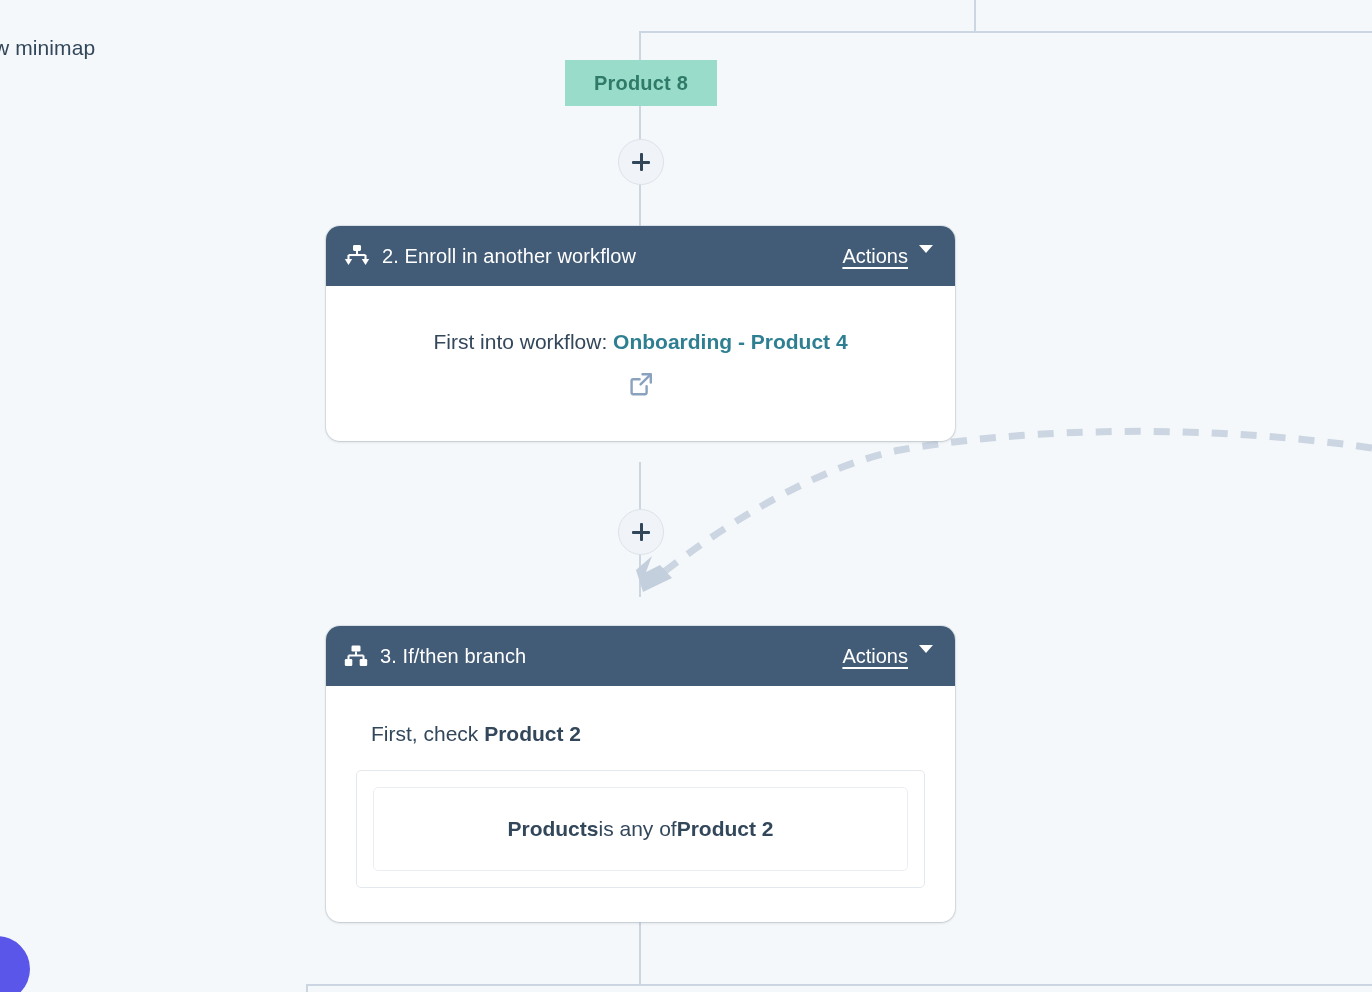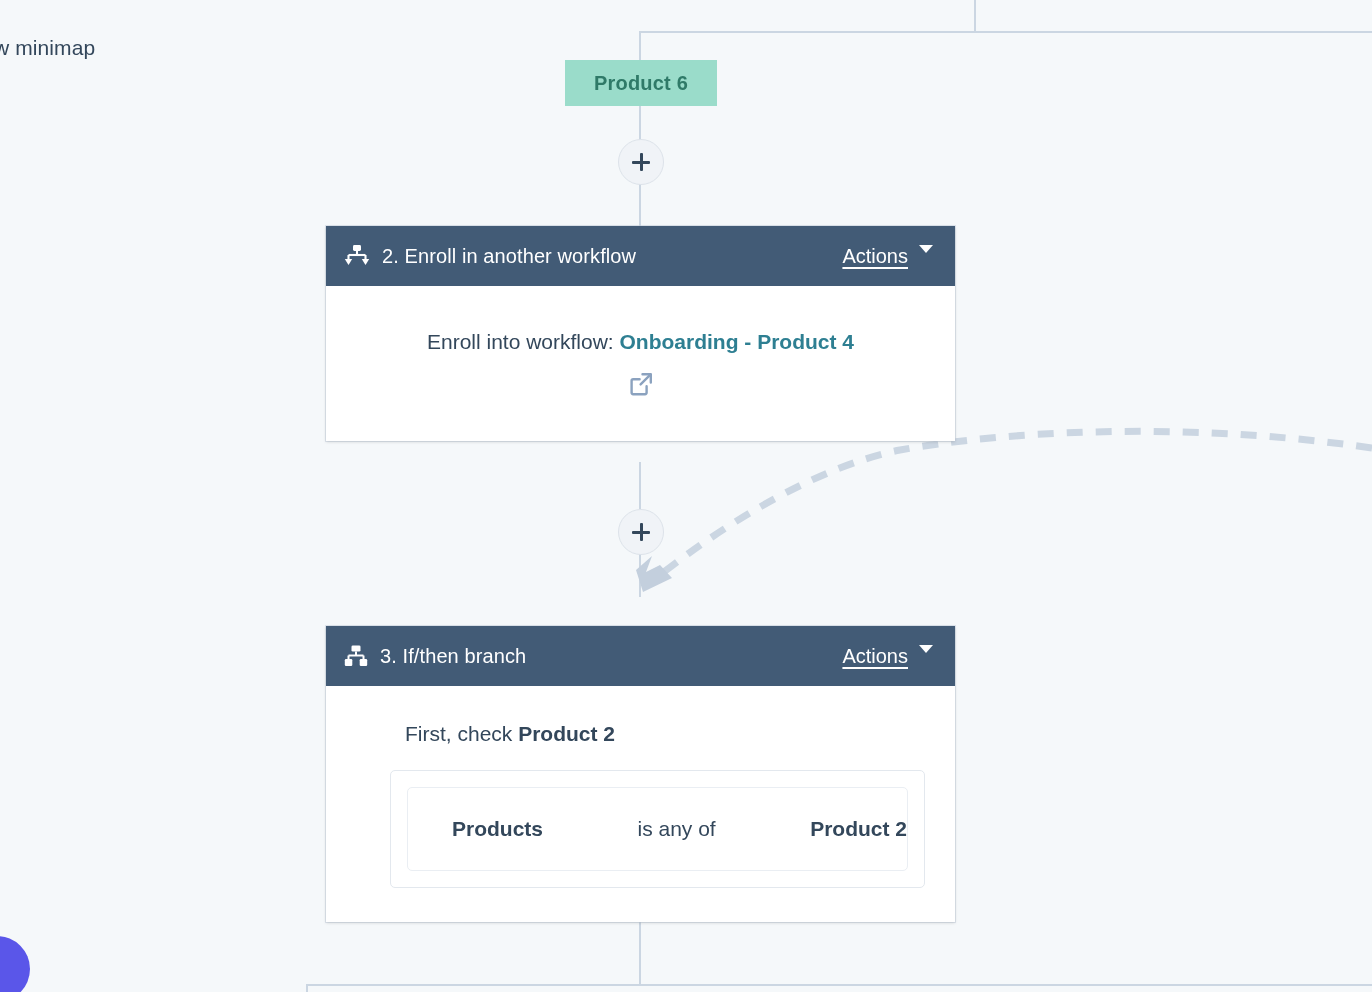--- a/index.html
+++ b/index.html
@@ -96,21 +96,21 @@
   .plus-btn .glyph::after {
     top: 0; left: 7.5px; height: 18px; width: 3px;
   }
 
   
   .card {
     position: absolute;
     left: 326px;
     width: 629px;
     background: #ffffff;
-    border-radius: 0;
+    border-radius: 14px;
     box-shadow: 0 1px 3px rgba(0,0,0,.14), 0 0 0 1px rgba(203,214,226,.55);
     z-index: 6;
     overflow: hidden;
   }
   .card-header {
     height: 60px;
     background: #425b76;
     display: flex;
     align-items: center;
     padding: 0 22px 0 18px;
@@ -169,44 +169,42 @@
   }
   .ext-link-btn {
     display: inline-flex;
     margin-top: 16px;
     cursor: pointer;
   }
 
   
   #card-branch .card-body {
     padding: 36px 30px 34px 30px;
-    margin-left: 34px;
   }
   .branch-heading {
     font-size: 21px;
     color: #33475b;
     margin: 0 0 24px 15px;
   }
   .branch-heading b { font-weight: bold; }
 
   .filter-outer {
     border: 1px solid #e3e8ee;
     border-radius: 5px;
     padding: 16px;
   }
   .filter-inner {
     border: 1px solid #eaeef3;
     border-radius: 5px;
     height: 82px;
     display: flex;
     align-items: center;
-    justify-content: space-between;
+    justify-content: center;
     font-size: 21px;
     color: #33475b;
-    padding-left: 44px;
   }
   .filter-inner b { font-weight: bold; }
 
   
   #dashed-layer {
     position: absolute;
     inset: 0;
     z-index: 3;
     pointer-events: none;
   }
@@ -249,21 +247,21 @@
 
   <div class="vline" style="left:306px; top:984px; height:8px;"></div>
 
   <svg id="dashed-layer" width="1372" height="992" viewBox="0 0 1372 992">
     <path d="M1372 448 C 1180 420, 1000 432, 900 450 C 820 466, 730 520, 660 575" fill="none" stroke="#cbd6e2" stroke-width="7" stroke-dasharray="16 13" stroke-linecap="butt"></path>
     <polygon points="643,592 672,578 660,565 646,572 652,556 636,570" fill="#c3cfdd"></polygon>
   </svg>
 
   <div id="minimap-label">w minimap</div>
 
-  <div id="product-badge">Product 6</div>
+  <div id="product-badge">Product 8</div>
 
   <div class="plus-btn" style="left:618px; top:139px;">
     <span class="glyph"></span>
   </div>
 
   <div class="card" id="card-enroll" style="top:226px;">
     <div class="card-header">
       <span class="hdr-icon">
         <svg width="26" height="24" viewBox="0 0 26 24" aria-hidden="true">
           <rect x="9" y="1" width="8" height="6" rx="1.4" fill="#ffffff"></rect>
@@ -276,21 +274,21 @@
         </svg>
       </span>
       <span class="card-title">2. Enroll in another workflow</span>
       <span class="actions-wrap">
         <span class="actions-label">Actions</span>
         <span class="caret"></span>
       </span>
     </div>
     <div class="card-body">
       <div class="enroll-line">
-        <span>Enroll into workflow: </span><span class="wf-link">Onboarding - Product 4</span>
+        <span>First into workflow: </span><span class="wf-link">Onboarding - Product 4</span>
       </div>
       <span class="ext-link-btn">
         <svg width="26" height="26" viewBox="0 0 26 26" aria-hidden="true">
           <path d="M14.5 3.2 L22.8 3.2 L22.8 11.5" stroke="#8ba2bf" stroke-width="2.4" fill="none" stroke-linecap="round" stroke-linejoin="round"></path>
           <path d="M22.4 3.6 L12.6 13.4" stroke="#8ba2bf" stroke-width="2.4" fill="none" stroke-linecap="round"></path>
           <path d="M18.6 15.2 L18.6 21.6 A1.6 1.6 0 0 1 17 23.2 L5.2 23.2
                    A1.6 1.6 0 0 1 3.6 21.6 L3.6 9.8 A1.6 1.6 0 0 1 5.2 8.2 L11.6 8.2" stroke="#8ba2bf" stroke-width="2.4" fill="none" stroke-linecap="round" stroke-linejoin="round"></path>
         </svg>
       </span>
     </div>

